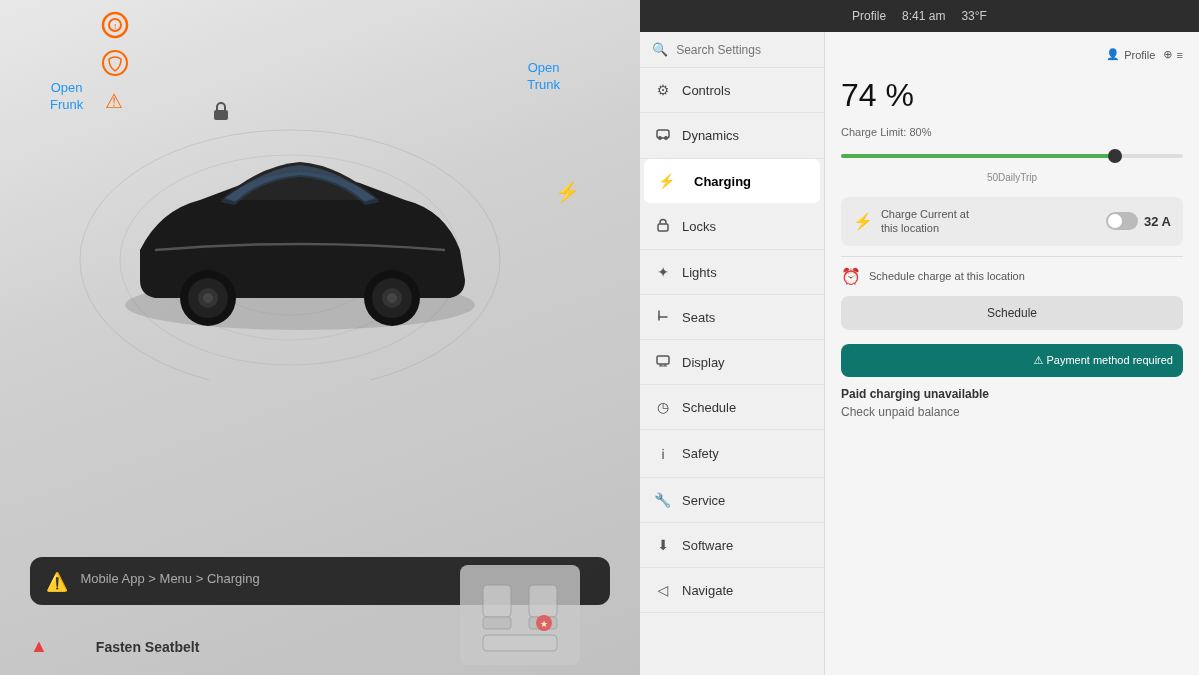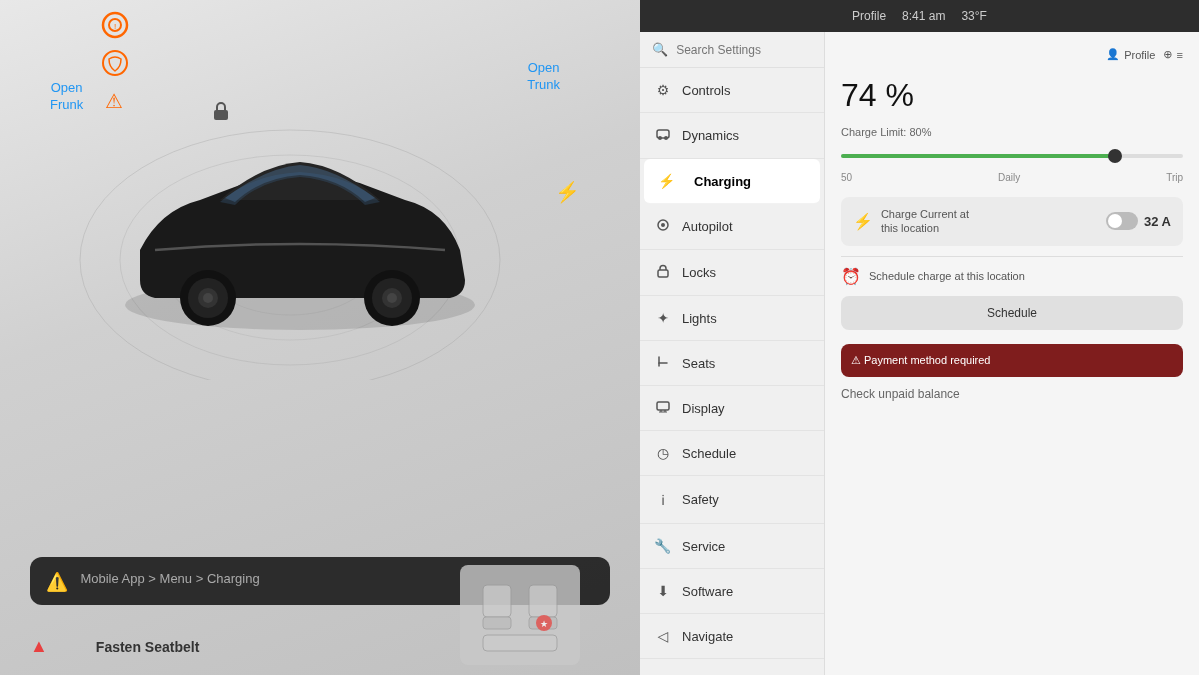--- a/index.html
+++ b/index.html
@@ -289,21 +289,21 @@
       left: 80%;
       width: 14px;
       height: 14px;
       background: #333;
       border-radius: 50%;
       transform: translate(-50%, -50%);
     }
 
     .slider-labels {
       display: flex;
-      justify-content: space-between;
+      justify-content: center;
       font-size: 10px;
       color: #888;
       margin-bottom: 14px;
     }
 
     .charge-current-row {
       background: #ebebeb;
       border-radius: 8px;
       padding: 10px 12px;
       display: flex;
@@ -383,30 +383,30 @@
       width: 100%;
       font-size: 12px;
       color: #333;
       cursor: pointer;
       margin-bottom: 14px;
       text-align: center;
     }
 
     .payment-error-btn {
       display: block;
-      background: #7f1d1d;
+      background: #0f766e;
       border: none;
       border-radius: 8px;
       padding: 10px;
       width: 100%;
       font-size: 11px;
       color: #fff;
       cursor: pointer;
       margin-bottom: 10px;
-      text-align: left;
+      text-align: right;
     }
 
     .paid-unavailable {
       font-size: 12px;
       color: #333;
       font-weight: 600;
       margin-bottom: 4px;
     }
 
     .check-balance {
@@ -585,29 +585,20 @@
         </svg>
     </span>
     <span class="menu-label">Dynamics</span>
   </div>
   <div class="menu-item active">
     <span class="menu-icon" style="color:#000;">⚡</span>
     <span class="menu-label">Charging</span>
   </div>
   <div class="menu-item">
     <span class="menu-icon">
-      <svg width="14" height="14" viewBox="0 0 14 14">
-          <circle cx="7" cy="7" r="5" fill="none" stroke="#555" stroke-width="1.5"></circle>
-          <circle cx="7" cy="7" r="2" fill="#555"></circle>
-        </svg>
-    </span>
-    <span class="menu-label">Autopilot</span>
-  </div>
-  <div class="menu-item">
-    <span class="menu-icon">
       <svg width="12" height="14" viewBox="0 0 12 14">
           <rect x="1" y="6" width="10" height="7" rx="1.5" fill="none" stroke="#555" stroke-width="1.5"></rect>
           <path d="M3 6V4.5A3 3 0 0 1 9 4.5V6" fill="none" stroke="#555" stroke-width="1.5"></path>
         </svg>
     </span>
     <span class="menu-label">Locks</span>
   </div>
   <div class="menu-item">
     <span class="menu-icon">✦</span>
     <span class="menu-label">Lights</span>
@@ -712,14 +703,15 @@
   
   <button class="schedule-btn">Schedule</button>
 
   
   <button class="payment-error-btn">
     <span>⚠ </span>
     <span>Payment method required</span>
   </button>
 
   
+  <div class="paid-unavailable">Paid charging unavailable</div>
   <div class="check-balance">Check unpaid balance</div>
 </div>
 
 </body></html>

